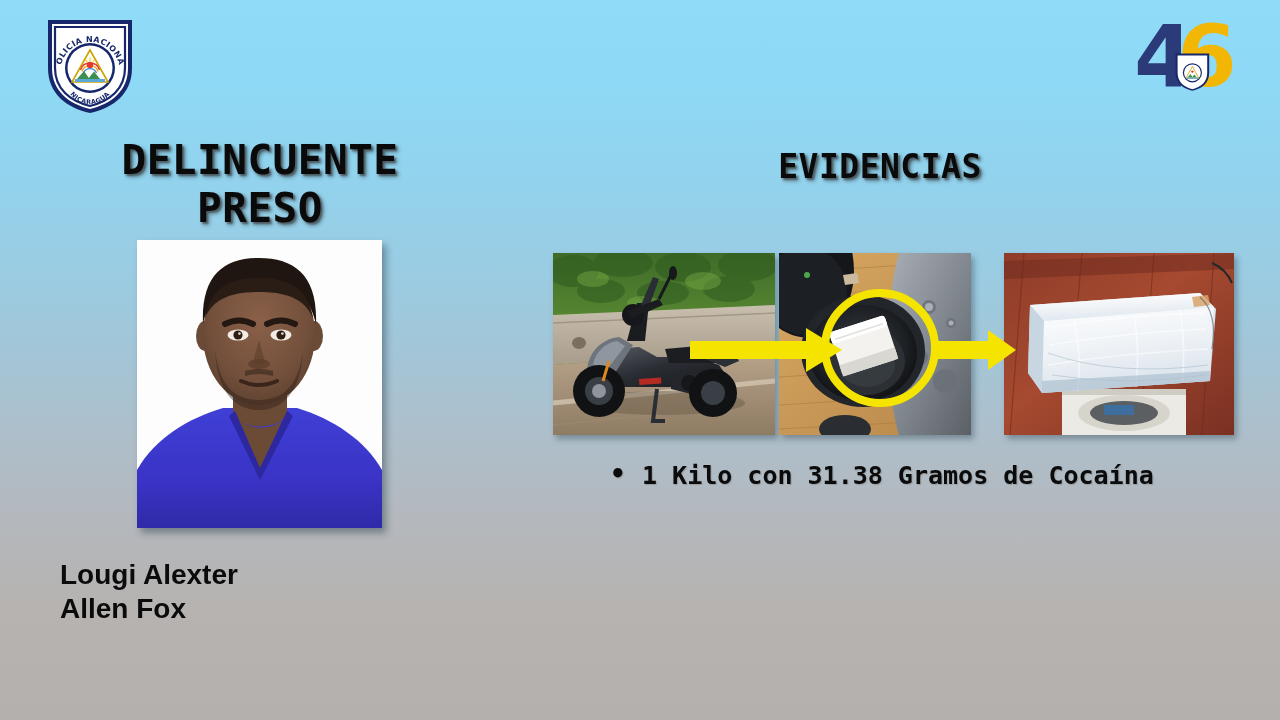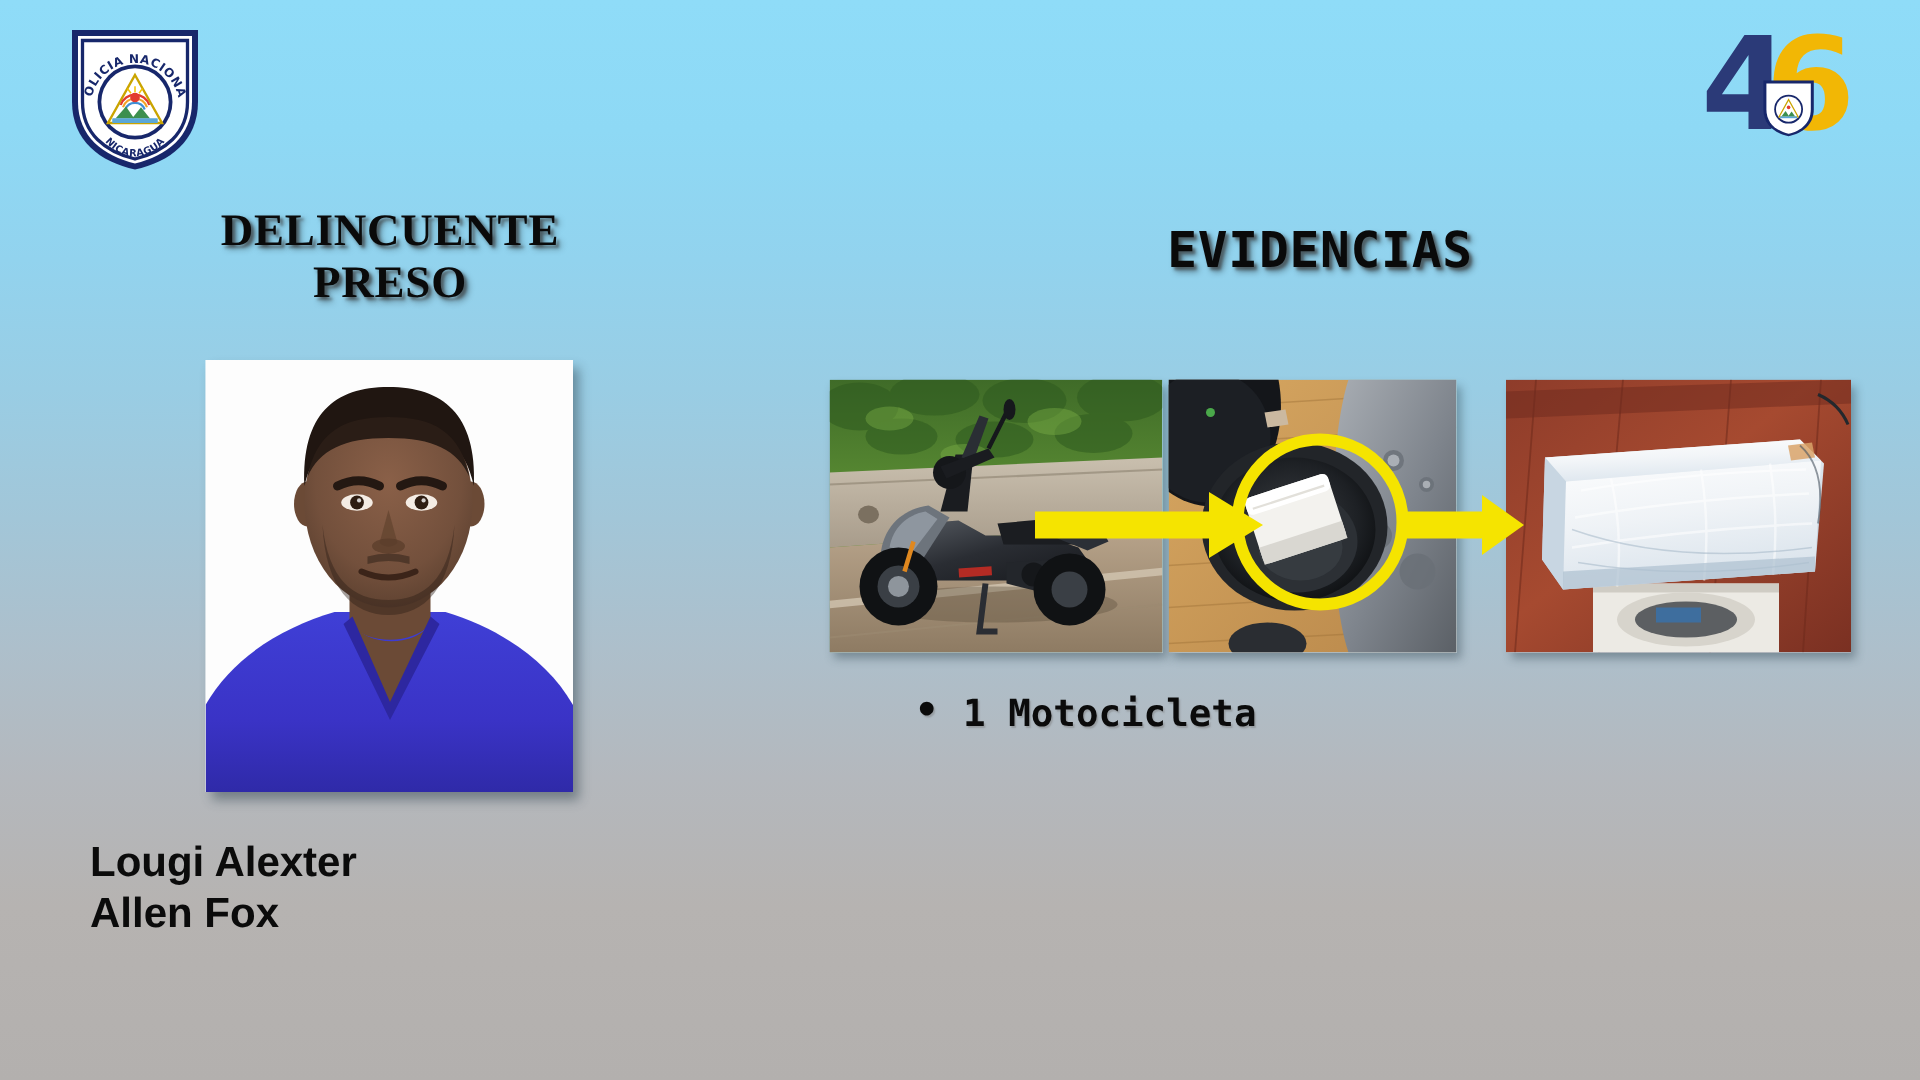--- a/index.html
+++ b/index.html
@@ -25,21 +25,21 @@
     position:absolute;
     font-family:"DejaVu Sans Mono","Liberation Mono",monospace;
     font-weight:bold;
     color:#0a0a0a;
     text-align:center;
     line-height:1.18;
     letter-spacing:0.5px;
     text-shadow:2px 2px 2px rgba(60,60,60,.65), 3px 3px 4px rgba(0,0,0,.35);
     white-space:pre-line;
   }
-  #h-delincuente { left:60px; top:136px; width:400px; font-size:30px;font-family:Liberation Serif, serif; }
+  #h-delincuente { left:60px; top:136px; width:400px; font-size:41px; }
   #h-evidencias  { left:660px; top:148px; width:440px; font-size:33px; }
 
   
   .mugshot {
     position:absolute; left:137px; top:240px; width:245px; height:288px;
     background:#fff;
     box-shadow:4px 5px 7px rgba(40,60,70,.45);
     overflow:hidden;
   }
   .mug-svg { width:100%; height:100%; display:block; }
@@ -424,14 +424,14 @@
 
   <circle cx="880" cy="348" r="55" fill="none" stroke="#f5e400" stroke-width="8"></circle>
 
   <g>
     <rect x="938" y="341" width="58" height="18" fill="#f5e400"></rect>
     <polygon points="988,330 1016,350 988,370" fill="#f5e400"></polygon>
   </g>
 </svg>
 
 <ul class="evi-list">
-  <li>1 Motocicleta</li>
+  <li>1 Kilo con 31.38 Gramos de Cocaína</li>
 </ul>
 
 </body></html>

